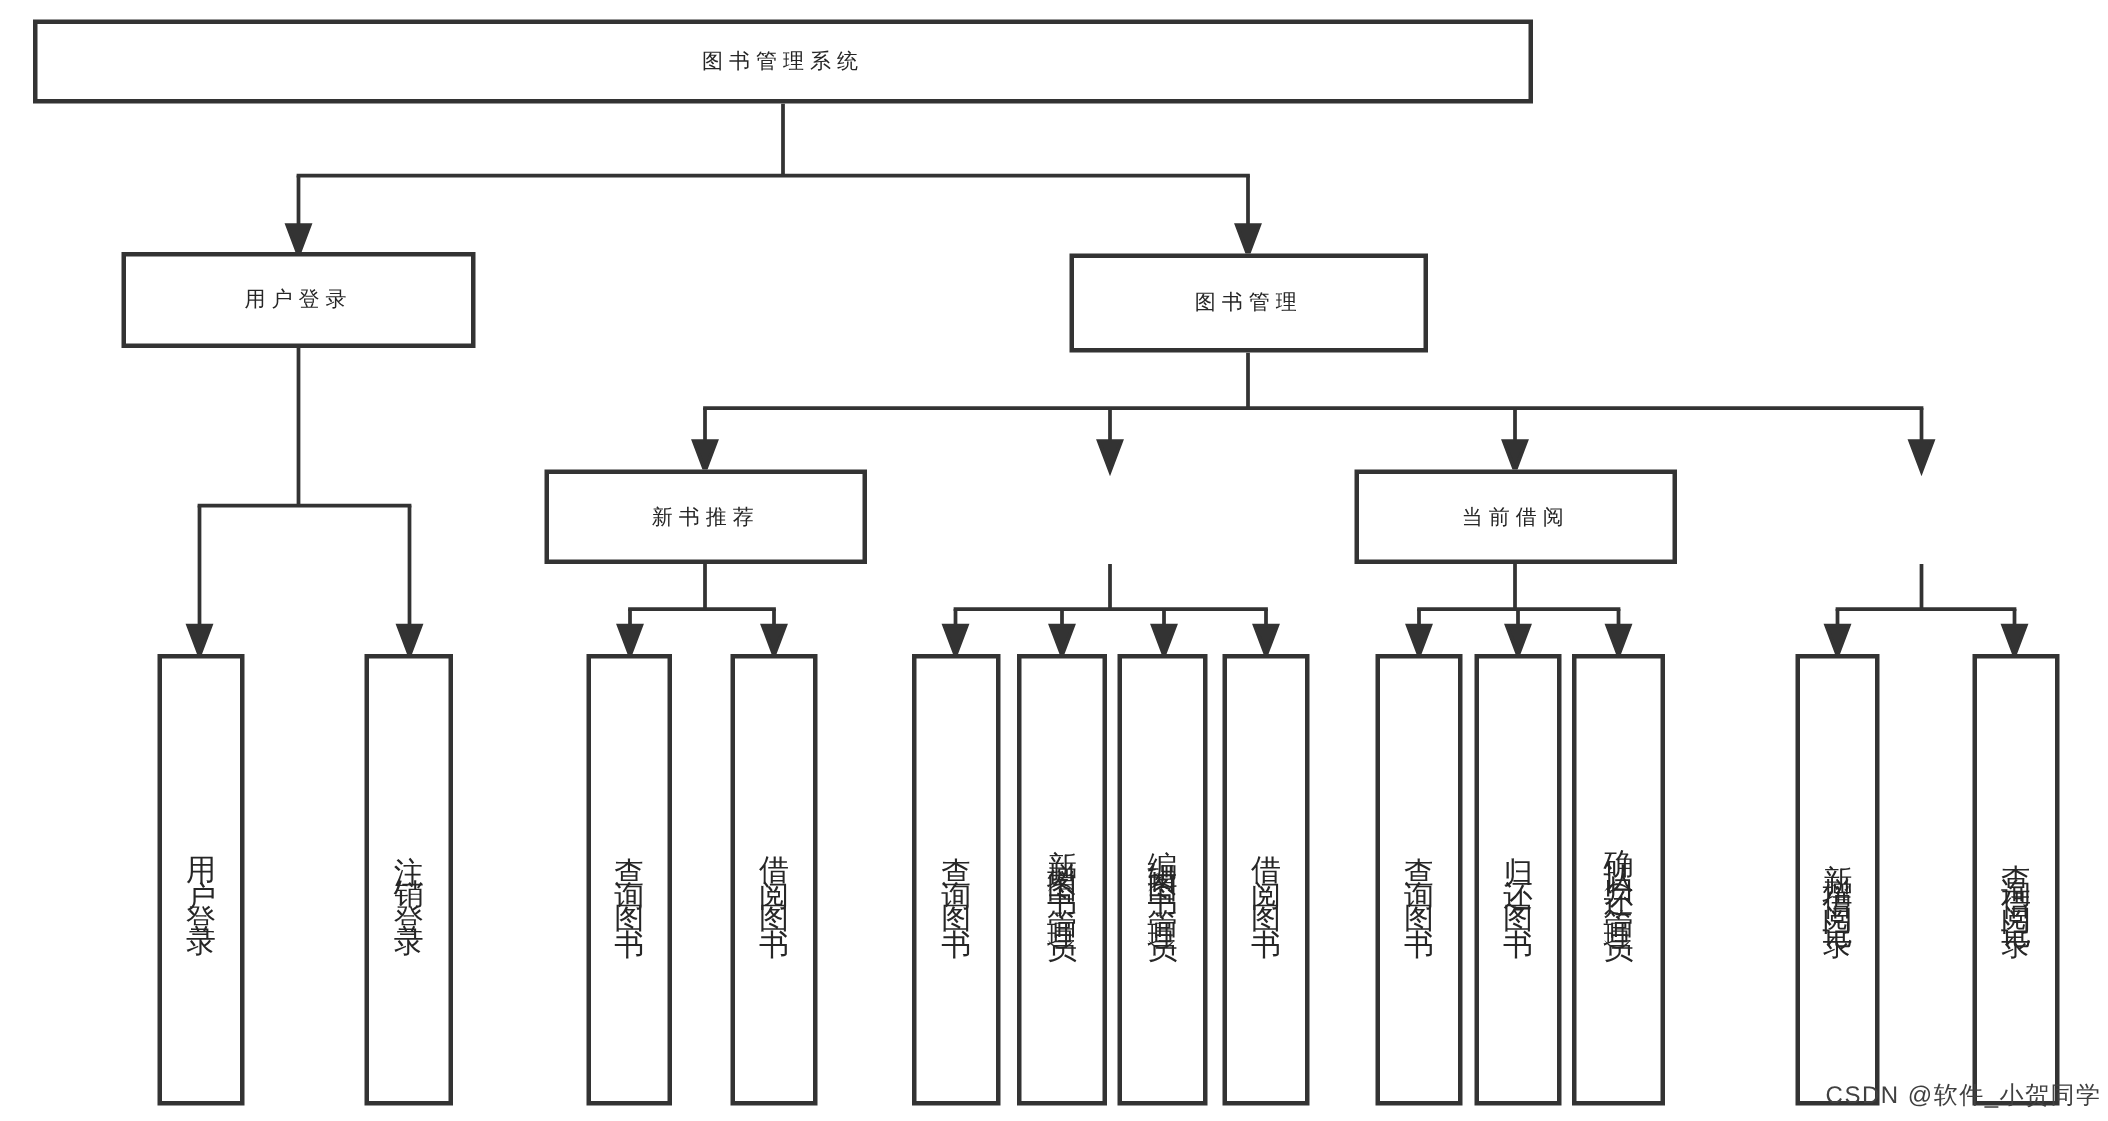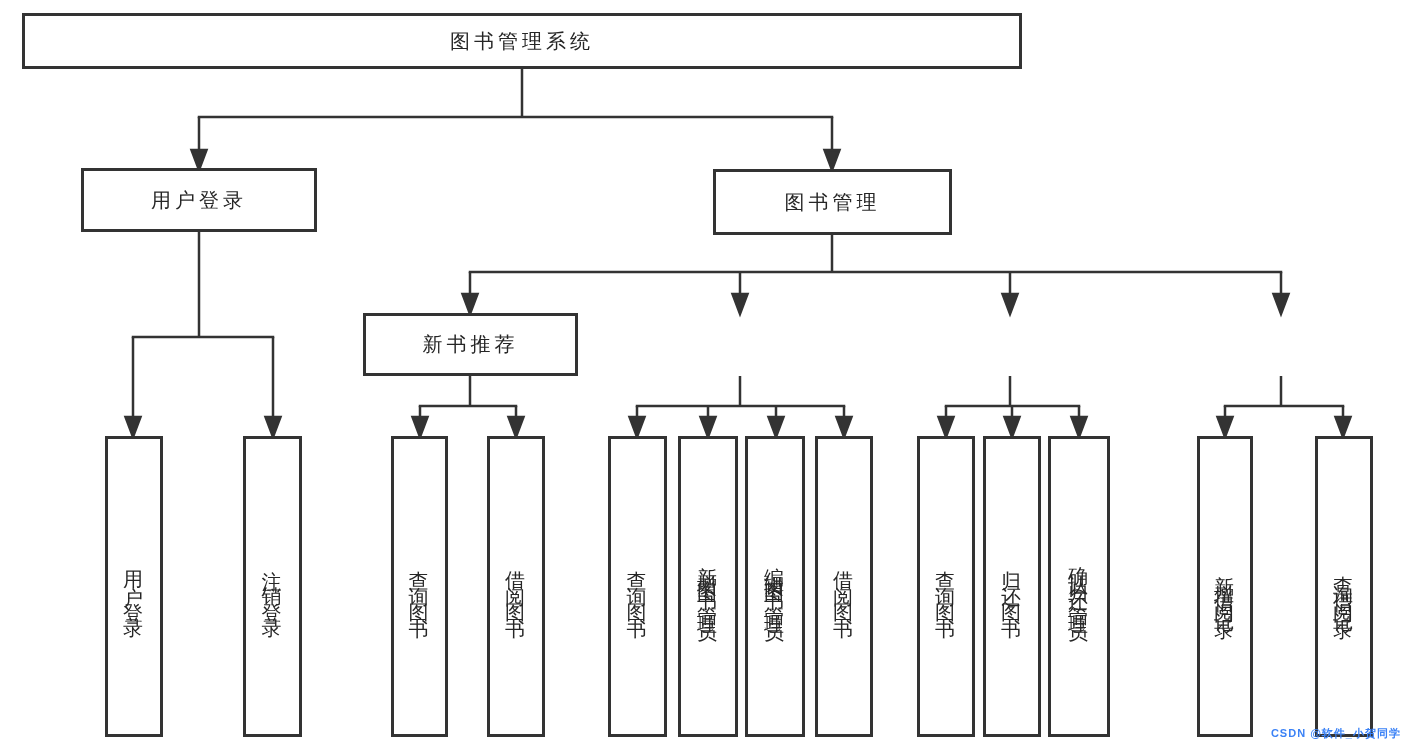--- a/index.html
+++ b/index.html
@@ -19,21 +19,21 @@
     z-index: 0;
   }
   .node {
     position: absolute;
     box-sizing: border-box;
     border: 3px solid #333333;
     background: #ffffff;
     display: flex;
     align-items: center;
     justify-content: center;
-    font-size: 20px;
+    font-size: 14px;
     letter-spacing: 4px;
     color: #262626;
     z-index: 1;
     white-space: nowrap;
   }
   .leaf {
     position: absolute;
     box-sizing: border-box;
     border: 3px solid #333333;
     background: #ffffff;
@@ -49,26 +49,25 @@
     color: #262626;
     z-index: 1;
     overflow: hidden;
   }
   .leaf.len6 { letter-spacing: 9px; }
   .leaf.len9 { letter-spacing: 8px; }
   #watermark {
     position: absolute;
     right: 4px;
     bottom: 6px;
-    font-size: 11px;
+    font-size: 16px;
     letter-spacing: 1px;
-    color: #3b82f6;
+    color: #404040;
     z-index: 2;
     white-space: nowrap;
-    font-weight: bold;
   }
 </style>
 </head>
 <body>
 
 <div id="stage">
 
   <svg id="wires" viewBox="0 0 1405 747" xmlns="http://www.w3.org/2000/svg">
     <g stroke="#333333" stroke-width="2.5" fill="#333333">
 
@@ -140,20 +139,23 @@
   <div class="node" style="left:81px; top:168px; width:236px; height:64px;">
     <span>用户登录</span>
   </div>
   <div class="node" style="left:363px; top:313px; width:215px; height:63px;">
     <span>新书推荐</span>
   </div>
 
   <div class="node" style="left:713px; top:169px; width:239px; height:66px;">
     <span>图书管理</span>
   </div>
+  <div class="node" style="left:903px; top:313px; width:215px; height:63px;">
+    <span>当前借阅</span>
+  </div>
 
   <div class="leaf" style="left:105px; width:58px;">
     <span>用户登录</span>
   </div>
   <div class="leaf" style="left:243px; width:59px;">
     <span>注销登录</span>
   </div>
 
   <div class="leaf" style="left:391px; width:57px;">
     <span>查询图书</span>

